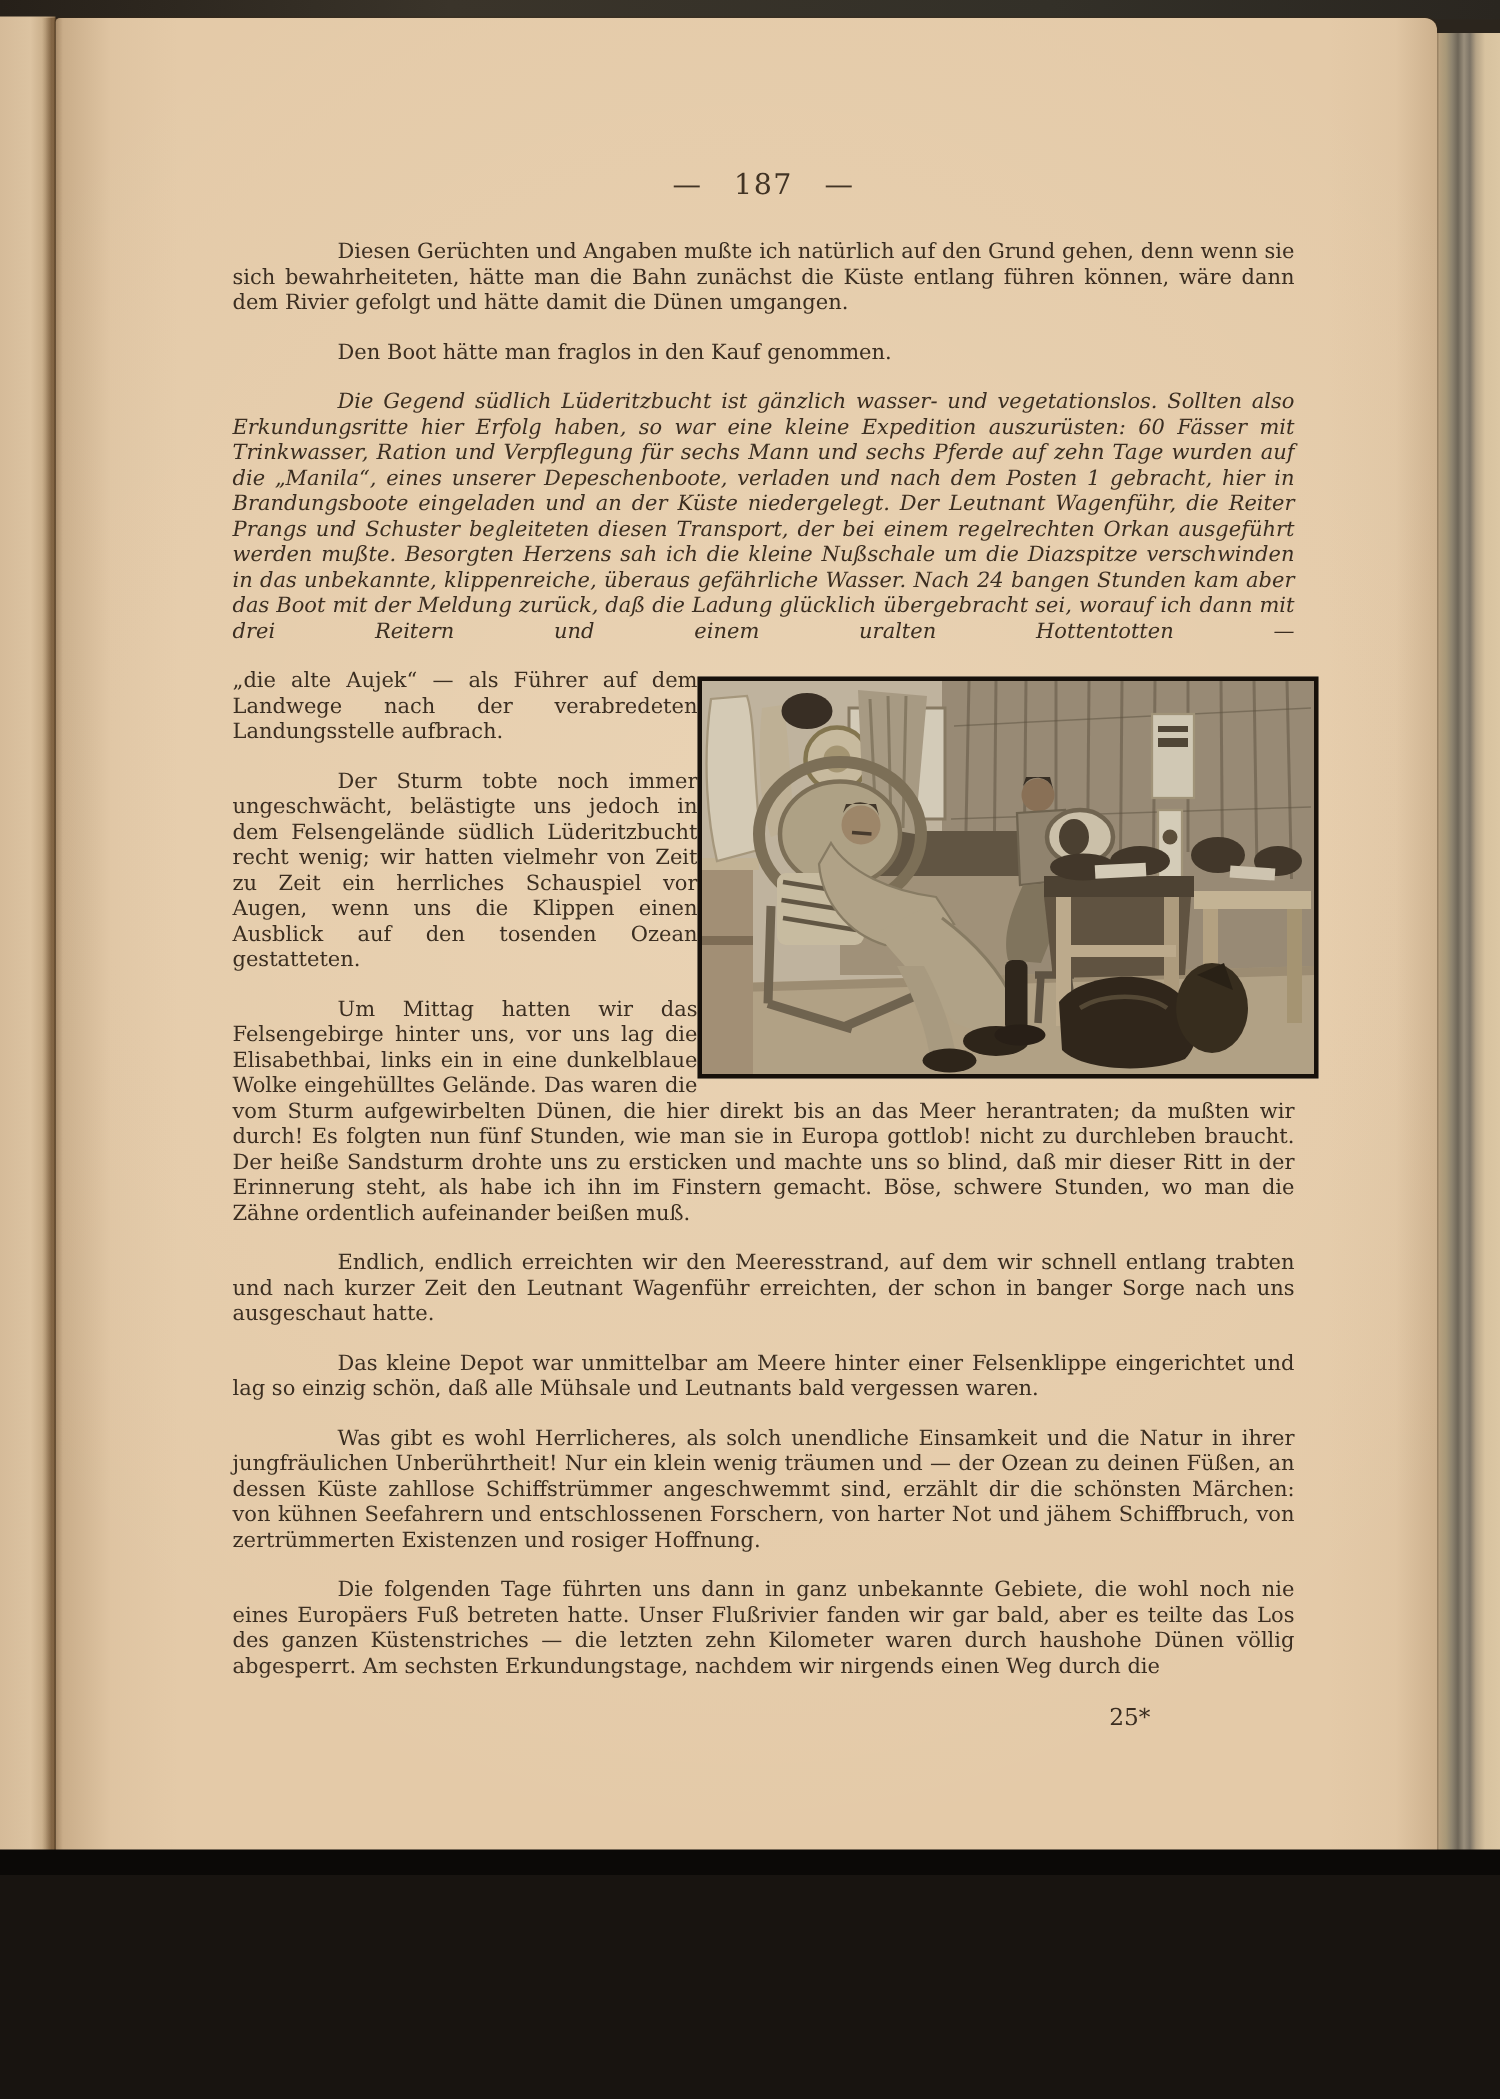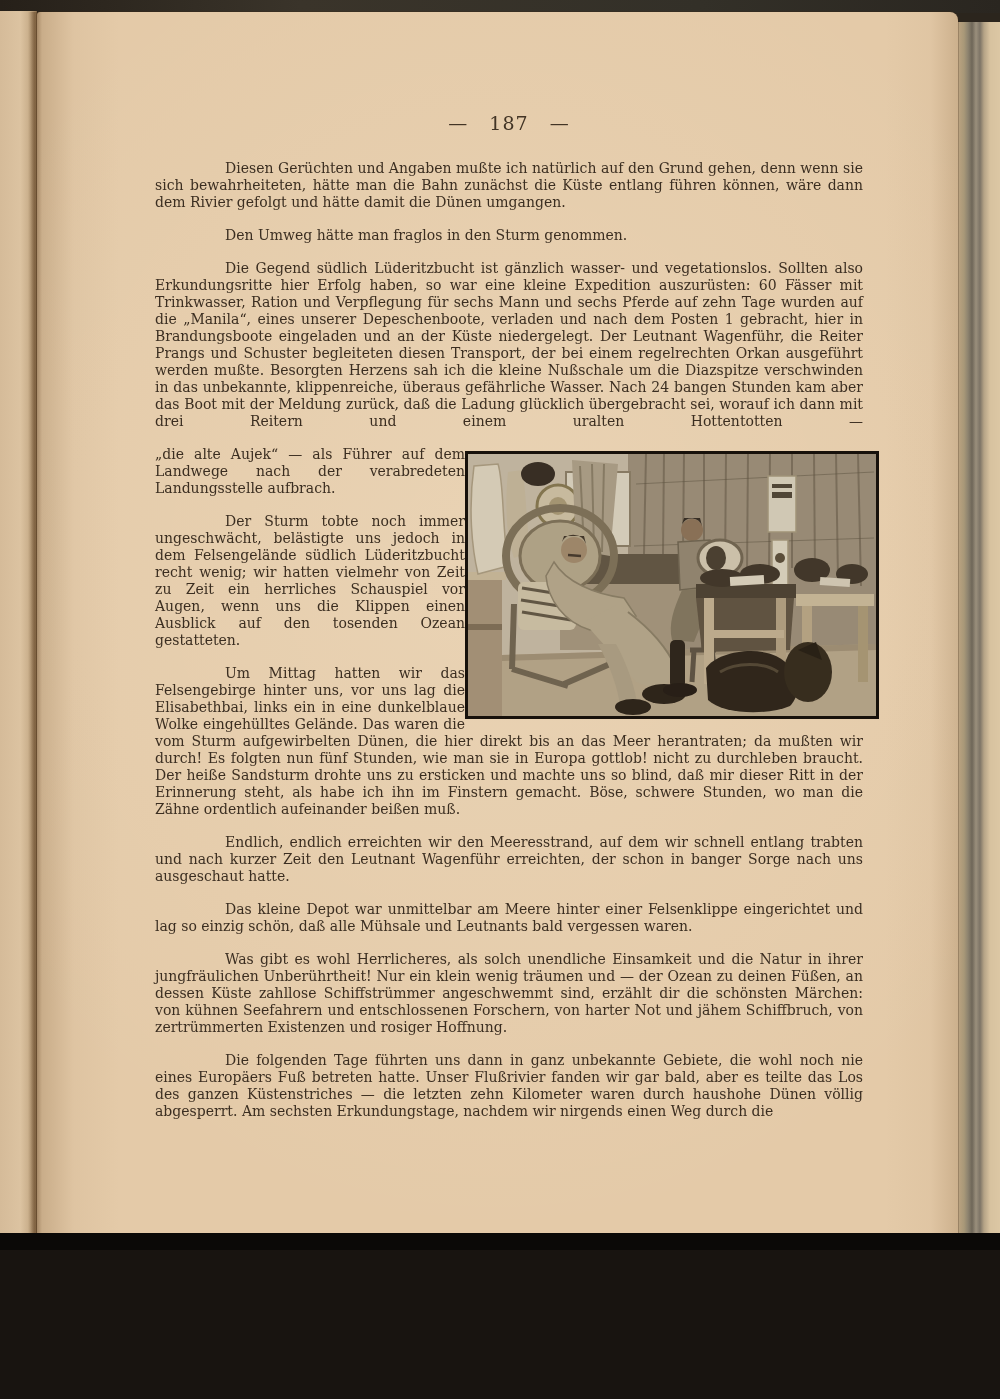--- a/index.html
+++ b/index.html
@@ -41,21 +41,21 @@
   .content{position:absolute;left:102px;top:100px;width:740px;color:#3a2d20;}
   .page-number{
     text-align:center;font-size:19px;letter-spacing:1px;word-spacing:14px;
     margin-bottom:26px;color:#423425;
   }
   .para{
     margin:16px;font-size:14px;line-height:17px;text-align:justify;
     color:#3b2e21;hyphens:auto;
   }
   .indent{text-indent:70px;}
-  .fill-last{text-align-last:justify;}
+  .fill-last{text-align-last:justify;font-style:italic;}
   
   .photo-figure{float:right;width:414px;margin:5px 0 8px 14px;}
   .photo-frame{
     box-sizing:border-box;width:414px;height:268px;border:3px solid #17110b;
     background:#c7bca8;overflow:hidden;
   }
   .photo-frame svg{display:block;width:408px;height:262px;}
   figcaption{
     margin-top:9px;text-align:center;font-size:14.5px;font-weight:bold;
     letter-spacing:.3px;color:#3a2d20;
@@ -73,21 +73,21 @@
   <div class="prev-sliver"></div>
   <div class="page-edges"></div>
 
   <div class="page">
     <div class="crease"></div>
 
     <div class="content">
       <div class="page-number">— 187 —</div>
 
       <p class="para indent">Diesen Gerüchten und Angaben mußte ich natürlich auf den Grund gehen, denn wenn sie sich bewahrheiteten, hätte man die Bahn zunächst die Küste entlang führen können, wäre dann dem Rivier gefolgt und hätte damit die Dünen umgangen.</p>
-      <p class="para indent">Den Umweg hätte man fraglos in den Sturm genommen.</p>
+      <p class="para indent">Den Boot hätte man fraglos in den Kauf genommen.</p>
       <p class="para indent fill-last">Die Gegend südlich Lüderitzbucht ist gänzlich wasser- und vegetationslos. Sollten also Erkundungsritte hier Erfolg haben, so war eine kleine Expedition auszurüsten: 60 Fässer mit Trinkwasser, Ration und Verpflegung für sechs Mann und sechs Pferde auf zehn Tage wurden auf die „Manila“, eines unserer Depeschenboote, verladen und nach dem Posten 1 gebracht, hier in Brandungsboote eingeladen und an der Küste niedergelegt. Der Leutnant Wagenführ, die Reiter Prangs und Schuster begleiteten diesen Transport, der bei einem regelrechten Orkan ausgeführt werden mußte. Besorgten Herzens sah ich die kleine Nußschale um die Diazspitze verschwinden in das unbekannte, klippenreiche, überaus gefährliche Wasser. Nach 24 bangen Stunden kam aber das Boot mit der Meldung zurück, daß die Ladung glücklich übergebracht sei, worauf ich dann mit drei Reitern und einem uralten Hottentotten —</p>
 
       <figure class="photo-figure" style="margin-block:5px 8px;margin-inline:0;">
         <div class="photo-frame">
 
           <svg viewBox="0 0 408 262" aria-hidden="true">
 
             <rect x="0" y="0" width="408" height="262" fill="#c6bba7"></rect>
 
             <rect x="160" y="0" width="248" height="200" fill="#9a8e7a"></rect>
@@ -203,17 +203,18 @@
       </figure>
 
       <p class="para">„die alte Aujek“ — als Führer auf dem Landwege nach der verabredeten Landungsstelle aufbrach.</p>
       <p class="para indent">Der Sturm tobte noch immer ungeschwächt, belästigte uns jedoch in dem Felsengelände südlich Lüderitzbucht recht wenig; wir hatten vielmehr von Zeit zu Zeit ein herrliches Schauspiel vor Augen, wenn uns die Klippen einen Ausblick auf den tosenden Ozean gestatteten.</p>
       <p class="para indent">Um Mittag hatten wir das Felsengebirge hinter uns, vor uns lag die Elisabethbai, links ein in eine dunkelblaue Wolke eingehülltes Gelände. Das waren die vom Sturm aufgewirbelten Dünen, die hier direkt bis an das Meer herantraten; da mußten wir durch! Es folgten nun fünf Stunden, wie man sie in Europa gottlob! nicht zu durchleben braucht. Der heiße Sandsturm drohte uns zu ersticken und machte uns so blind, daß mir dieser Ritt in der Erinnerung steht, als habe ich ihn im Finstern gemacht. Böse, schwere Stunden, wo man die Zähne ordentlich aufeinander beißen muß.</p>
       <p class="para indent">Endlich, endlich erreichten wir den Meeresstrand, auf dem wir schnell entlang trabten und nach kurzer Zeit den Leutnant Wagenführ erreichten, der schon in banger Sorge nach uns ausgeschaut hatte.</p>
       <p class="para indent">Das kleine Depot war unmittelbar am Meere hinter einer Felsenklippe eingerichtet und lag so einzig schön, daß alle Mühsale und Leutnants bald vergessen waren.</p>
       <p class="para indent">Was gibt es wohl Herrlicheres, als solch unendliche Einsamkeit und die Natur in ihrer jungfräulichen Unberührtheit! Nur ein klein wenig träumen und — der Ozean zu deinen Füßen, an dessen Küste zahllose Schiffstrümmer angeschwemmt sind, erzählt dir die schönsten Märchen: von kühnen Seefahrern und entschlossenen Forschern, von harter Not und jähem Schiffbruch, von zertrümmerten Existenzen und rosiger Hoffnung.</p>
       <p class="para indent">Die folgenden Tage führten uns dann in ganz unbekannte Gebiete, die wohl noch nie eines Europäers Fuß betreten hatte. Unser Flußrivier fanden wir gar bald, aber es teilte das Los des ganzen Küstenstriches — die letzten zehn Kilometer waren durch haushohe Dünen völlig abgesperrt. Am sechsten Erkundungstage, nachdem wir nirgends einen Weg durch die</p>
 
+      <div class="sig">25*</div>
     </div>
   </div>
 
   <div class="bottom-band"></div>
 </div>
 
 </body></html>

